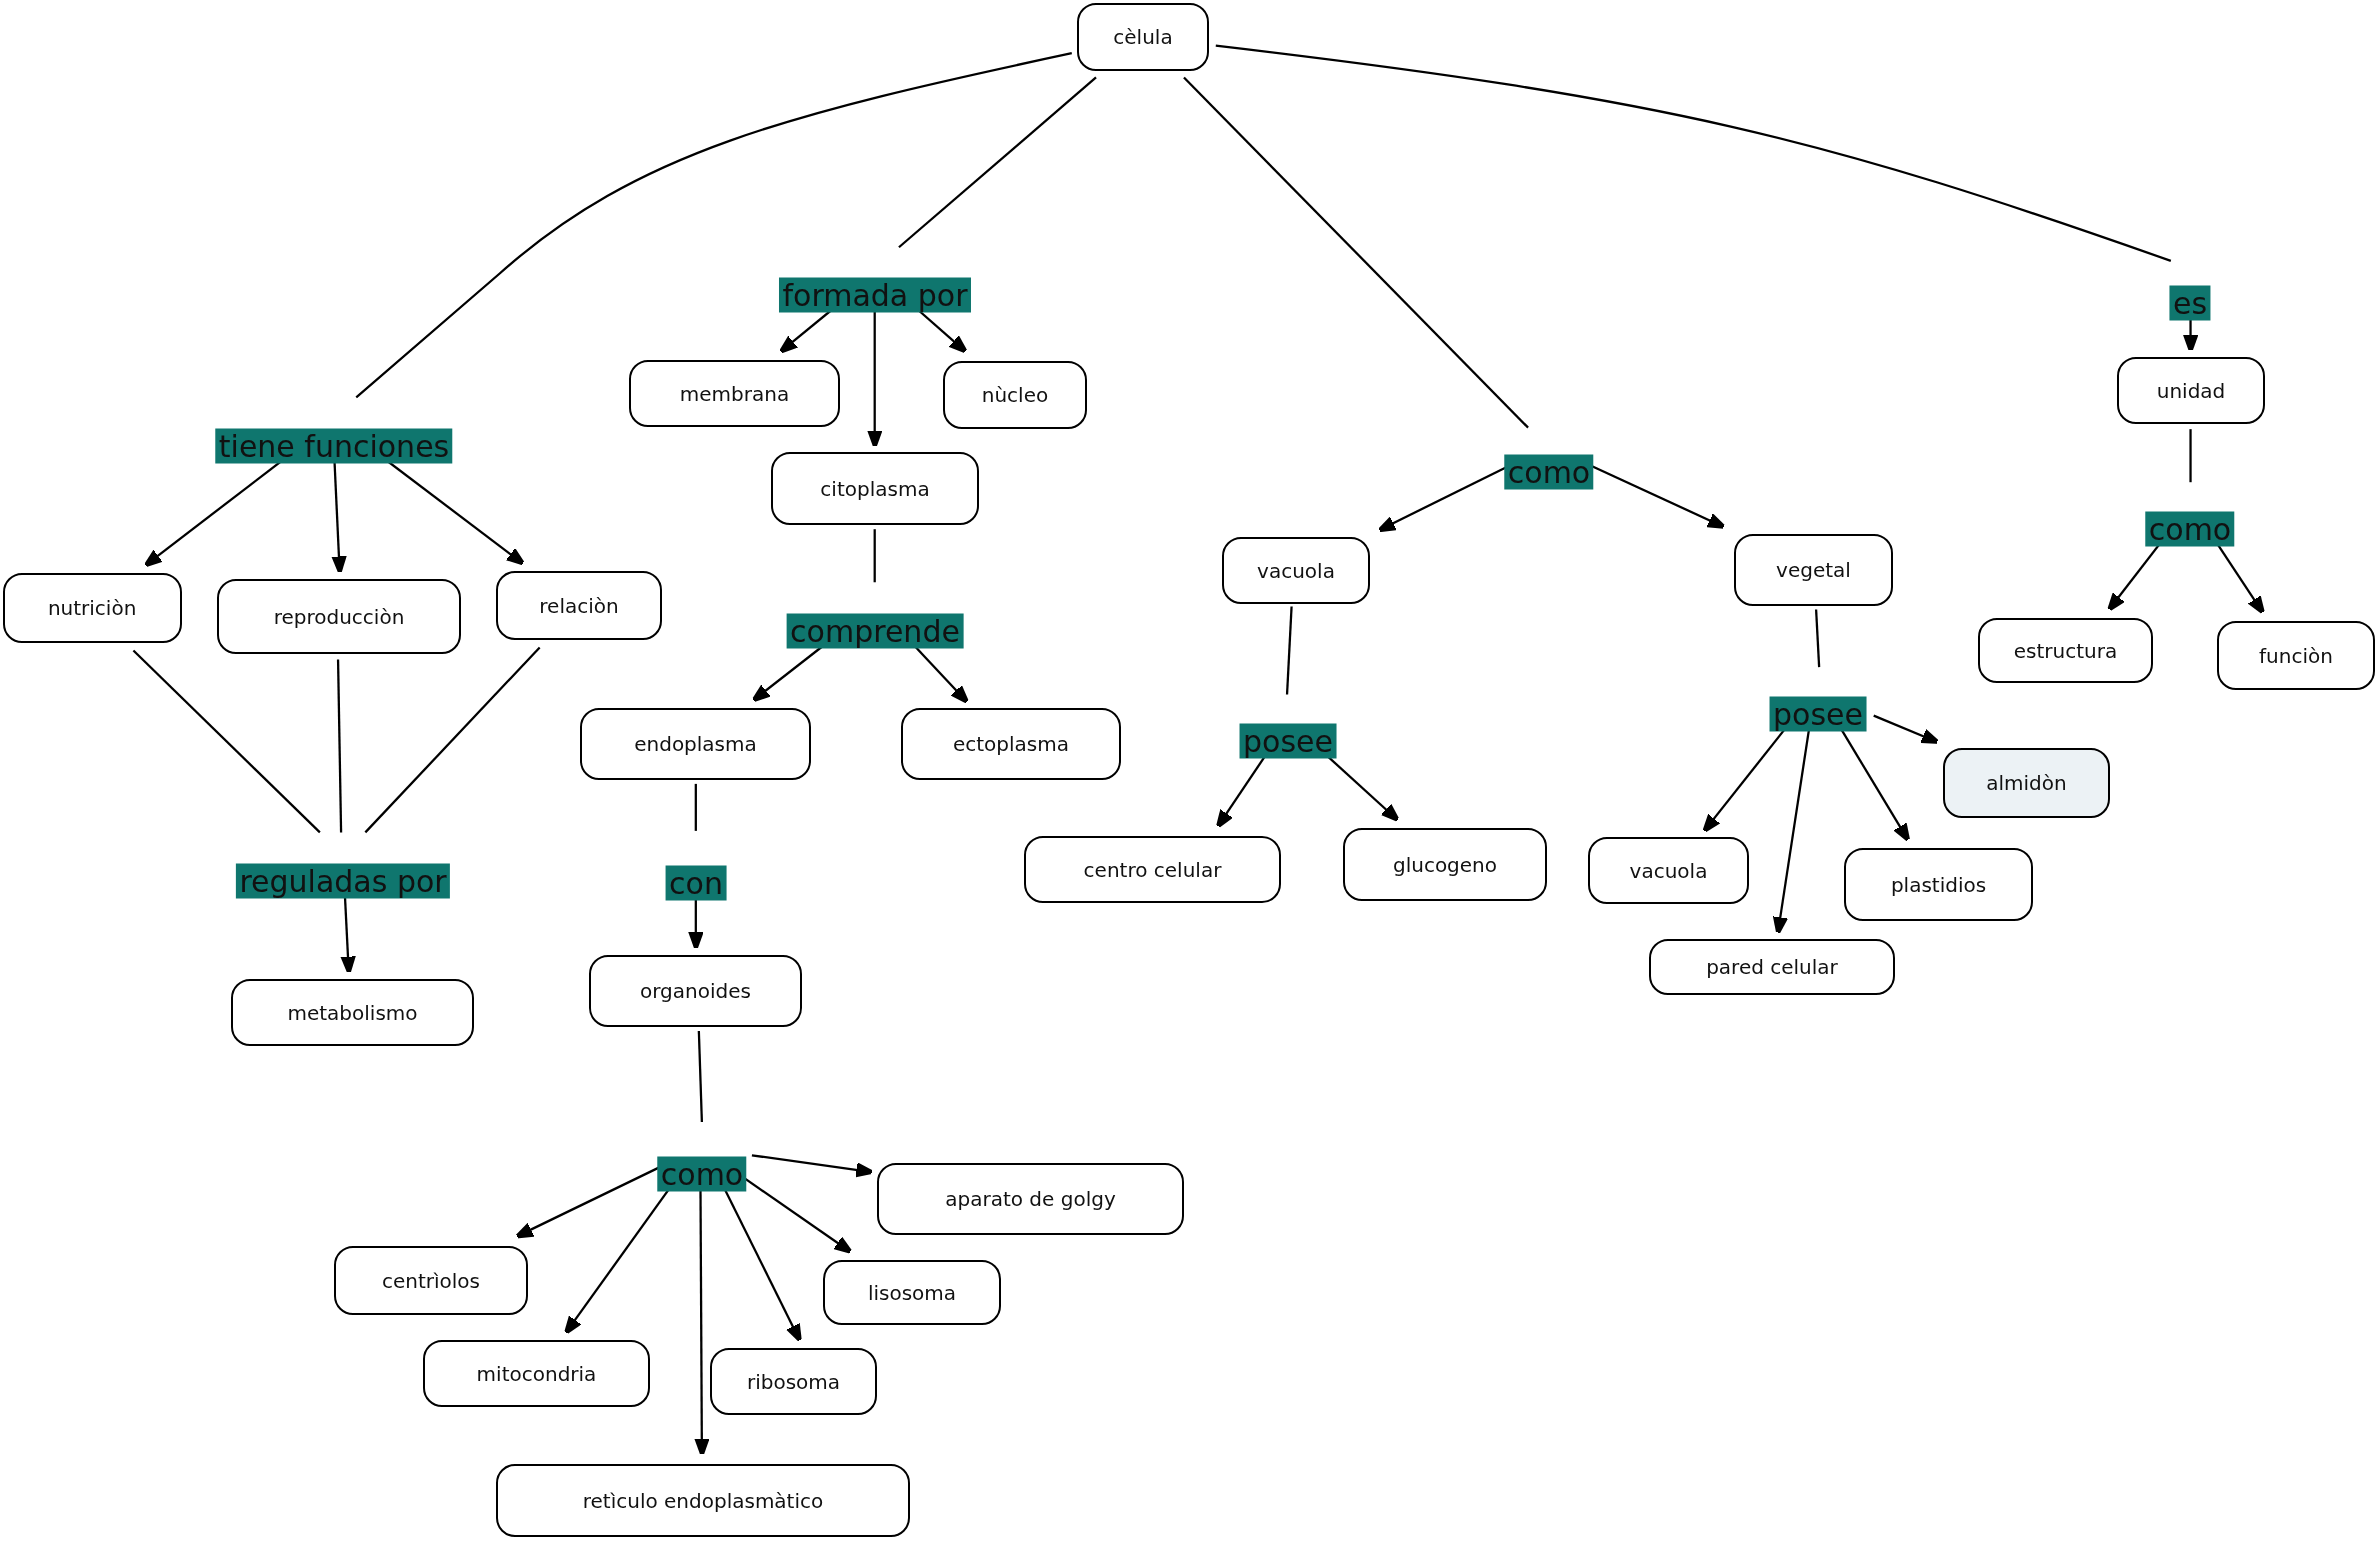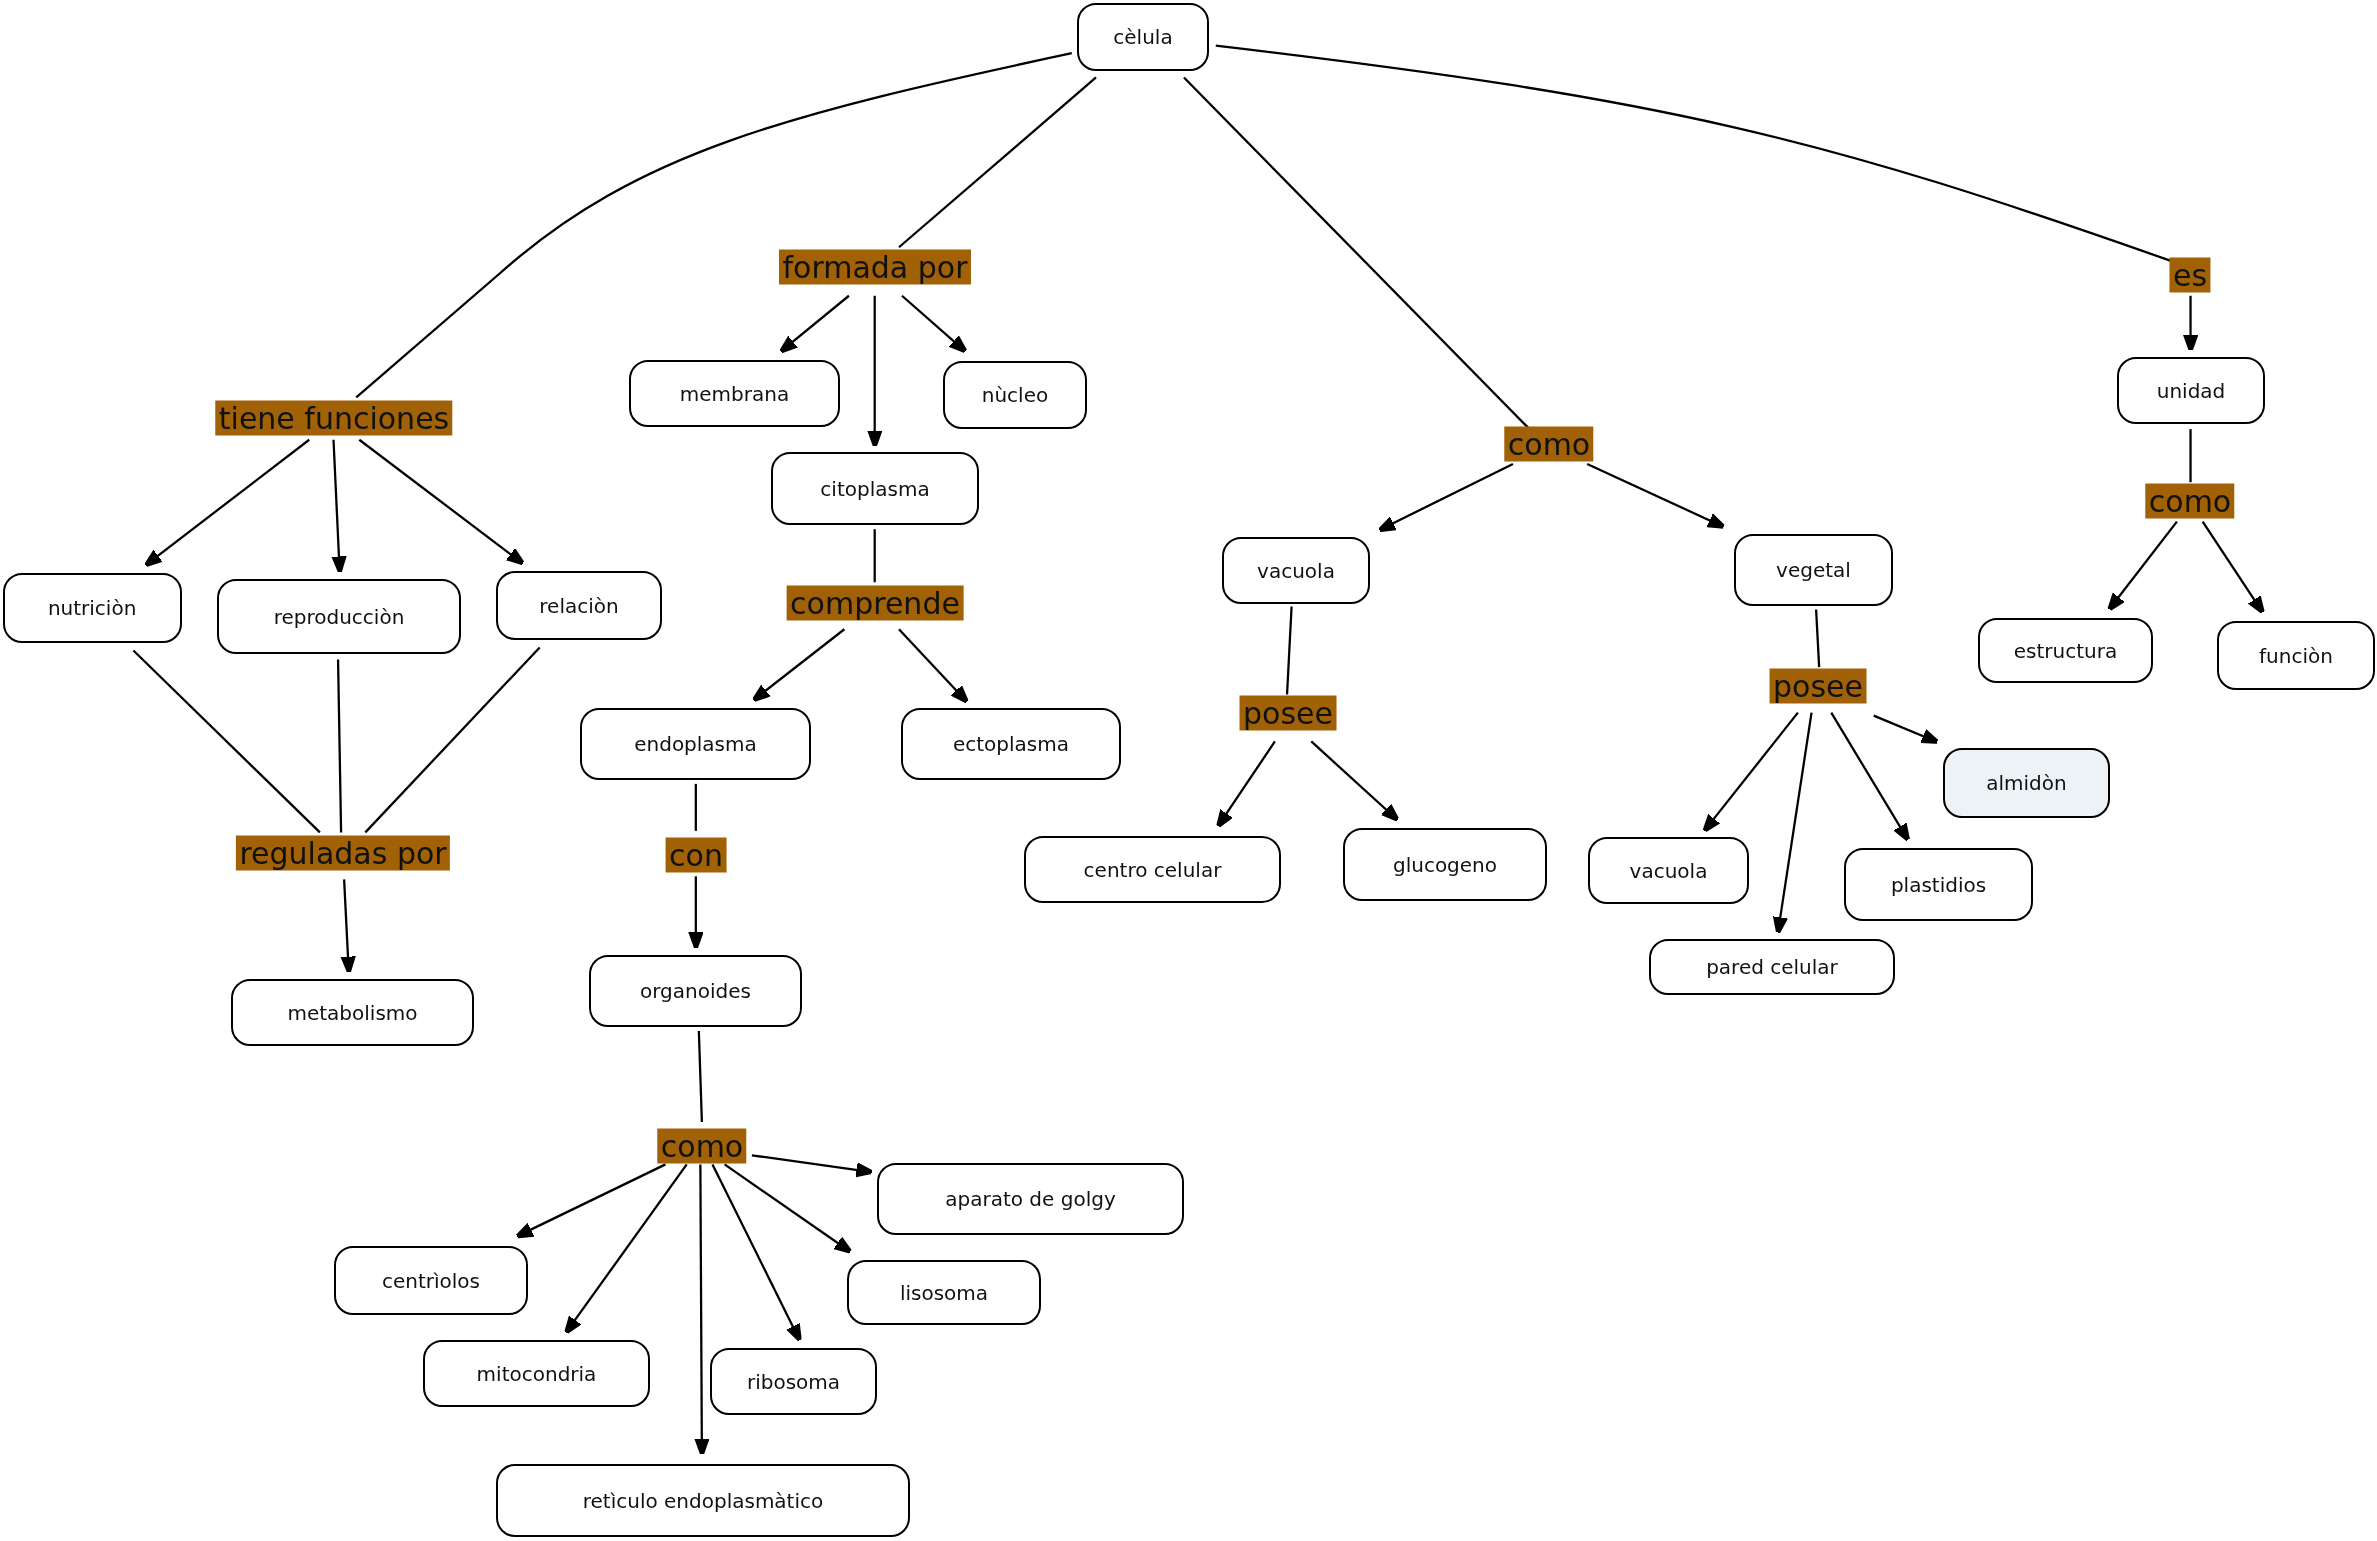--- a/index.html
+++ b/index.html
@@ -1,20 +1,20 @@
 <!DOCTYPE html>
 <html style="font-size:14px"><head>
 <meta charset="utf-8">
 <style>
   html,body{margin:0;padding:0;background:#fff;}
   body{width:2377px;height:1542px;position:relative;overflow:hidden;font-family:"DejaVu Sans",sans-serif;}
   svg#edges{position:absolute;left:0;top:0;}
   .node{position:absolute;box-sizing:border-box;border:2.6px solid #000;border-radius:19px;background:#fff;display:flex;align-items:center;justify-content:center;font-size:20px;color:#111;white-space:nowrap;}
   .node.hl{background:#ecf2f5;}
-  .link{position:absolute;font-size:30px;color:#111;white-space:nowrap;transform:translate(-50%,-50%);background:#a16207;padding:0 3.5px;}
+  .link{position:absolute;font-size:30px;color:#111;white-space:nowrap;transform:translate(-50%,-50%);background:#0f766e;padding:0 3.5px;margin-top:28px;}
 </style>
 </head>
 <body>
 
 <svg id="edges" width="2377" height="1542" viewBox="0 0 1568 1017">
   <defs>
       <marker id="ah" markerWidth="10" markerHeight="10" refX="9" refY="5" orient="auto" markerUnits="userSpaceOnUse">
         <path d="M0,0 L14,5 L0,10 z" transform="scale(1.4,1.4) translate(-4,-1.5)"></path>
       </marker>
     </defs>
@@ -64,21 +64,21 @@
 
 <div class="node" style="left:1077px;top:2.6px;width:132px;height:68px">cèlula</div>
 <div class="node" style="left:629px;top:360px;width:211px;height:67px">membrana</div>
 <div class="node" style="left:943px;top:361px;width:144px;height:68px">nùcleo</div>
 <div class="node" style="left:771px;top:452px;width:208px;height:73px">citoplasma</div>
 <div class="node" style="left:580px;top:708px;width:231px;height:72px">endoplasma</div>
 <div class="node" style="left:901px;top:708px;width:220px;height:72px">ectoplasma</div>
 <div class="node" style="left:589px;top:955px;width:213px;height:72px">organoides</div>
 <div class="node" style="left:877px;top:1163px;width:307px;height:72px">aparato de golgy</div>
 <div class="node" style="left:334px;top:1246px;width:194px;height:69px">centrìolos</div>
-<div class="node" style="left:847px;top:1260px;width:194px;height:65px">lisosoma</div>
+<div class="node" style="left:823px;top:1260px;width:178px;height:65px">lisosoma</div>
 <div class="node" style="left:423px;top:1340px;width:227px;height:67px">mitocondria</div>
 <div class="node" style="left:710px;top:1348px;width:167px;height:67px">ribosoma</div>
 <div class="node" style="left:496px;top:1464px;width:414px;height:73px">retìculo endoplasmàtico</div>
 <div class="node" style="left:2.6px;top:573px;width:179px;height:70px">nutriciòn</div>
 <div class="node" style="left:217px;top:579px;width:244px;height:75px">reproducciòn</div>
 <div class="node" style="left:496px;top:571px;width:166px;height:69px">relaciòn</div>
 <div class="node" style="left:231px;top:979px;width:243px;height:67px">metabolismo</div>
 <div class="node" style="left:1222px;top:537px;width:148px;height:67px">vacuola</div>
 <div class="node" style="left:1734px;top:534px;width:159px;height:72px">vegetal</div>
 <div class="node" style="left:1024px;top:836px;width:257px;height:67px">centro celular</div>

